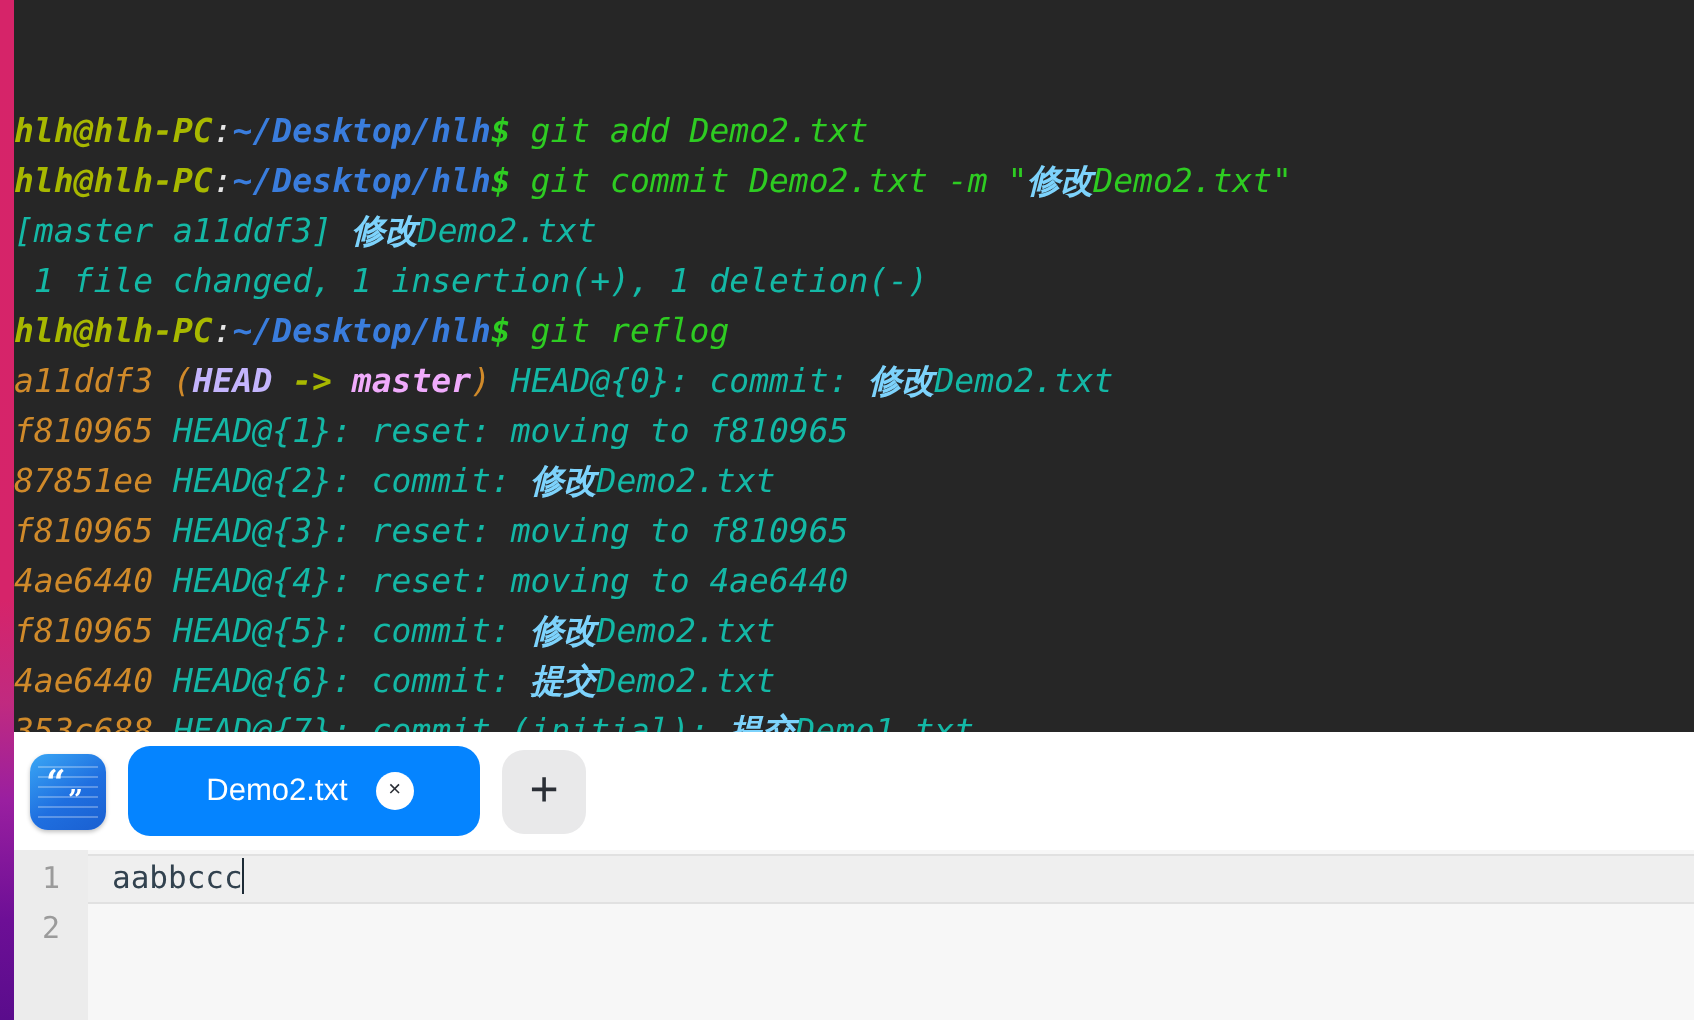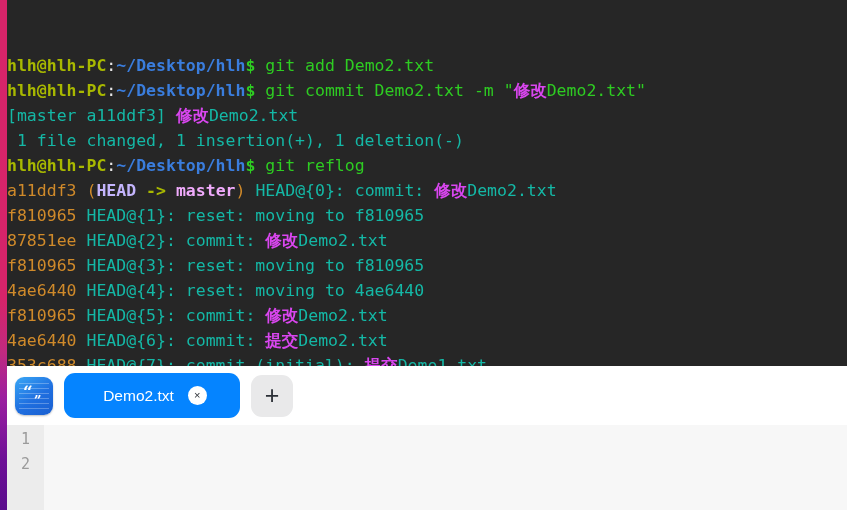--- a/index.html
+++ b/index.html
@@ -38,40 +38,41 @@
     width: 847px;
     height: 366px;
     background: #262626;
     padding: 3px 0 0 7px;
     overflow: hidden;
     font-family: "DejaVu Sans Mono", "Liberation Mono", monospace;
     font-size: 16.5px;
     line-height: 25px;
     letter-spacing: 0px;
     white-space: pre;
+    font-style: italic;
   }
 
   .tline {
     height: 25px;
     white-space: pre;
     color: #2ecc22;
   }
 
   .c-user   { color: #a8b800; font-weight: bold; }
   .c-colon  { color: #e6e6e6; }
   .c-path   { color: #3a7ddd; font-weight: bold; }
   .c-dollar { color: #2ecc22; font-weight: bold; }
   .c-cmd    { color: #2ecc22; }
   .c-out    { color: #14b8a6; }
   .c-hash   { color: #d08a2a; }
   .c-paren  { color: #d08a2a; }
   .c-head   { color: #c4b5fd; font-weight: bold; }
   .c-arrow  { color: #a8b800; font-weight: bold; }
   .c-branch { color: #f0abfc; font-weight: bold; }
-  .c-cn     { color: #d946ef; font-weight: bold; font-family: "DejaVu Sans", sans-serif; }
+  .c-cn     { color: #7dd3fc; font-weight: bold; font-family: "DejaVu Sans", sans-serif; }
 
   
   .editor-panel {
     position: absolute;
     left: 7px;
     top: 366px;
     width: 840px;
     height: 144px;
     background: #ffffff;
     border-top-left-radius: 16px;
@@ -244,19 +245,20 @@
       <div class="newtab-btn">+</div>
 
     </div>
 
     <div class="code-area">
       <div class="gutter" id="gutter">
           <div>1</div>
           <div>2</div>
         </div>
       <div class="code-lines" id="code-lines">
+          <div class="code-row active"><span>aabbccc</span><span class="caret"></span></div>
           <div class="code-row"><span></span></div>
         </div>
     </div>
 
   </div>
 
 </div>
 
 </body></html>

